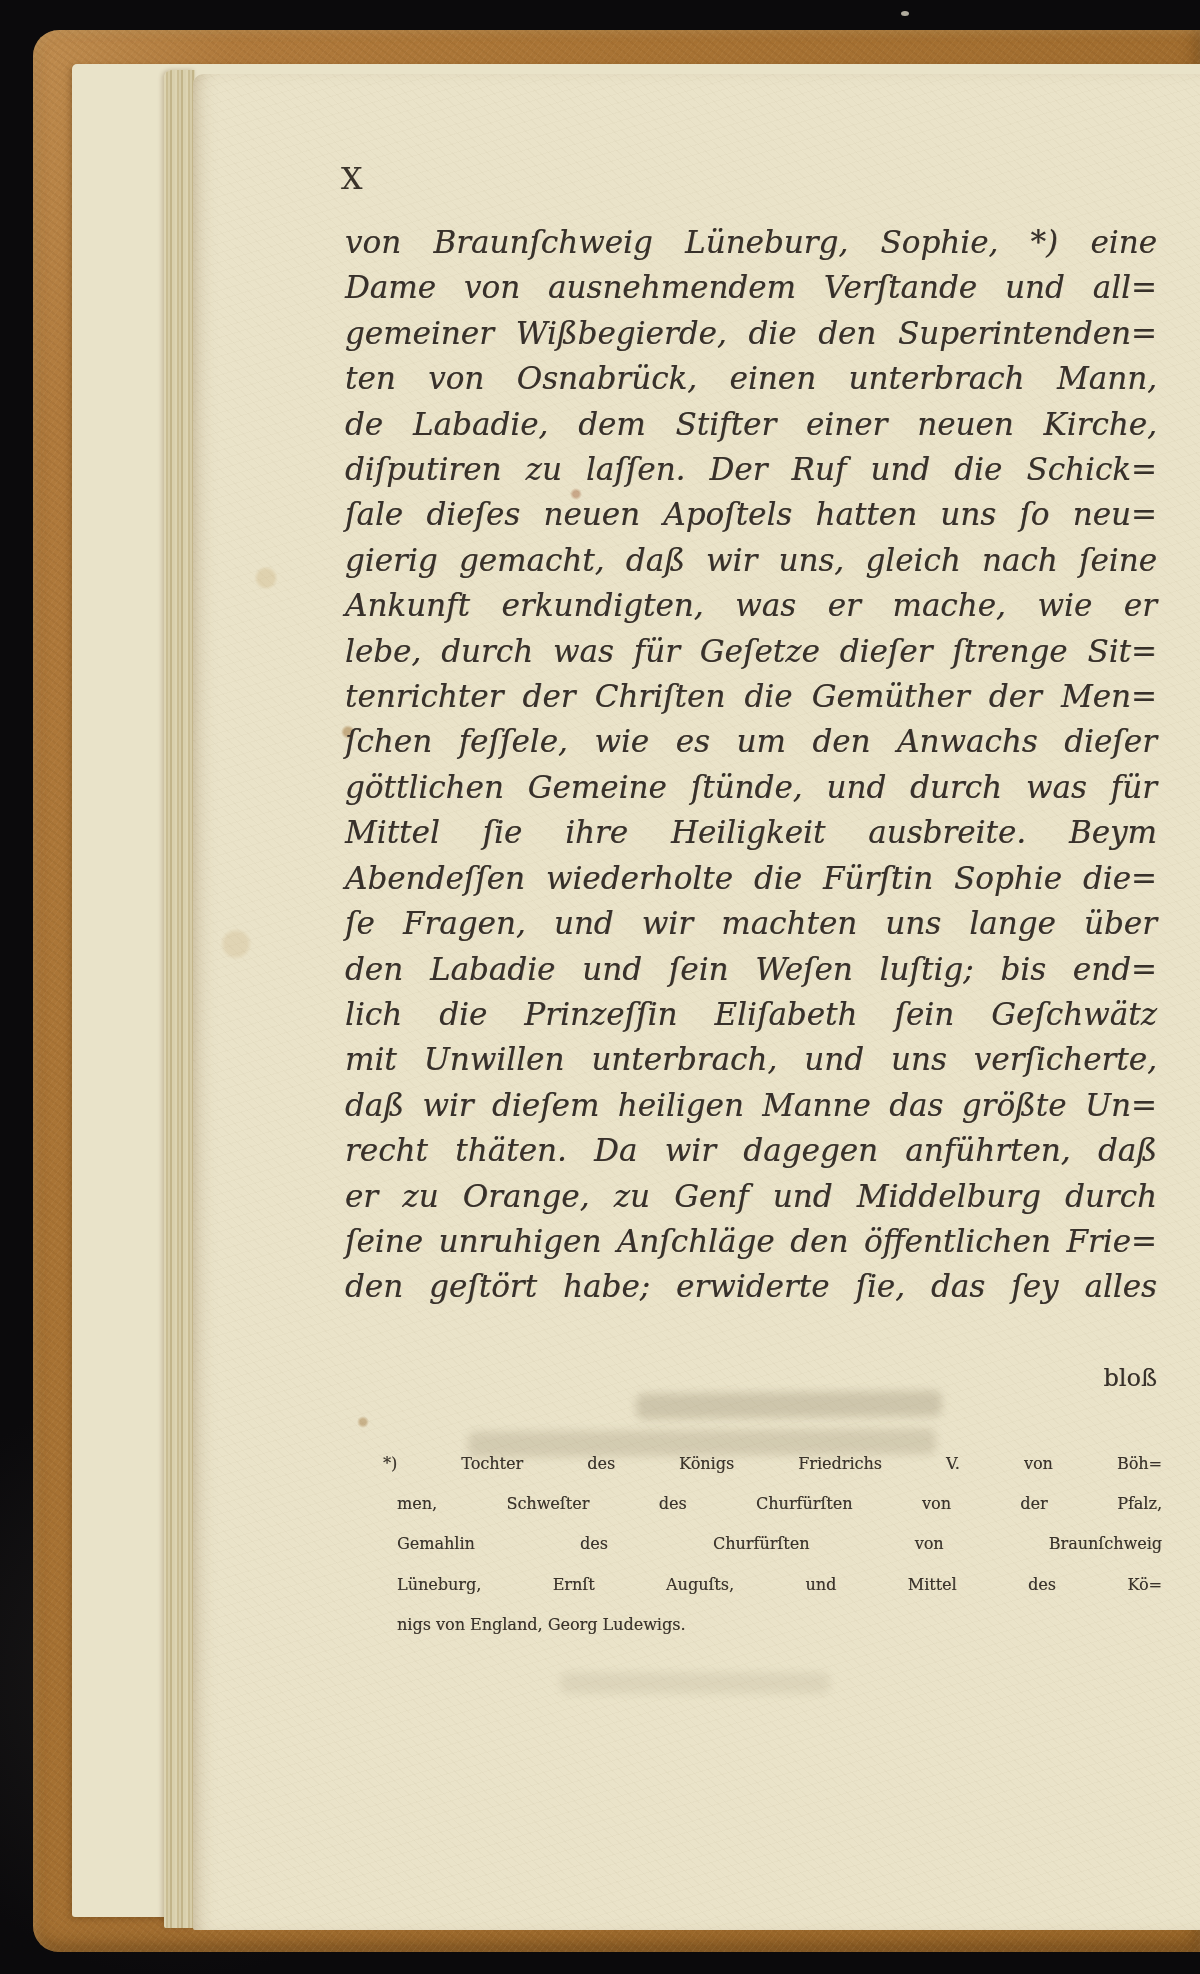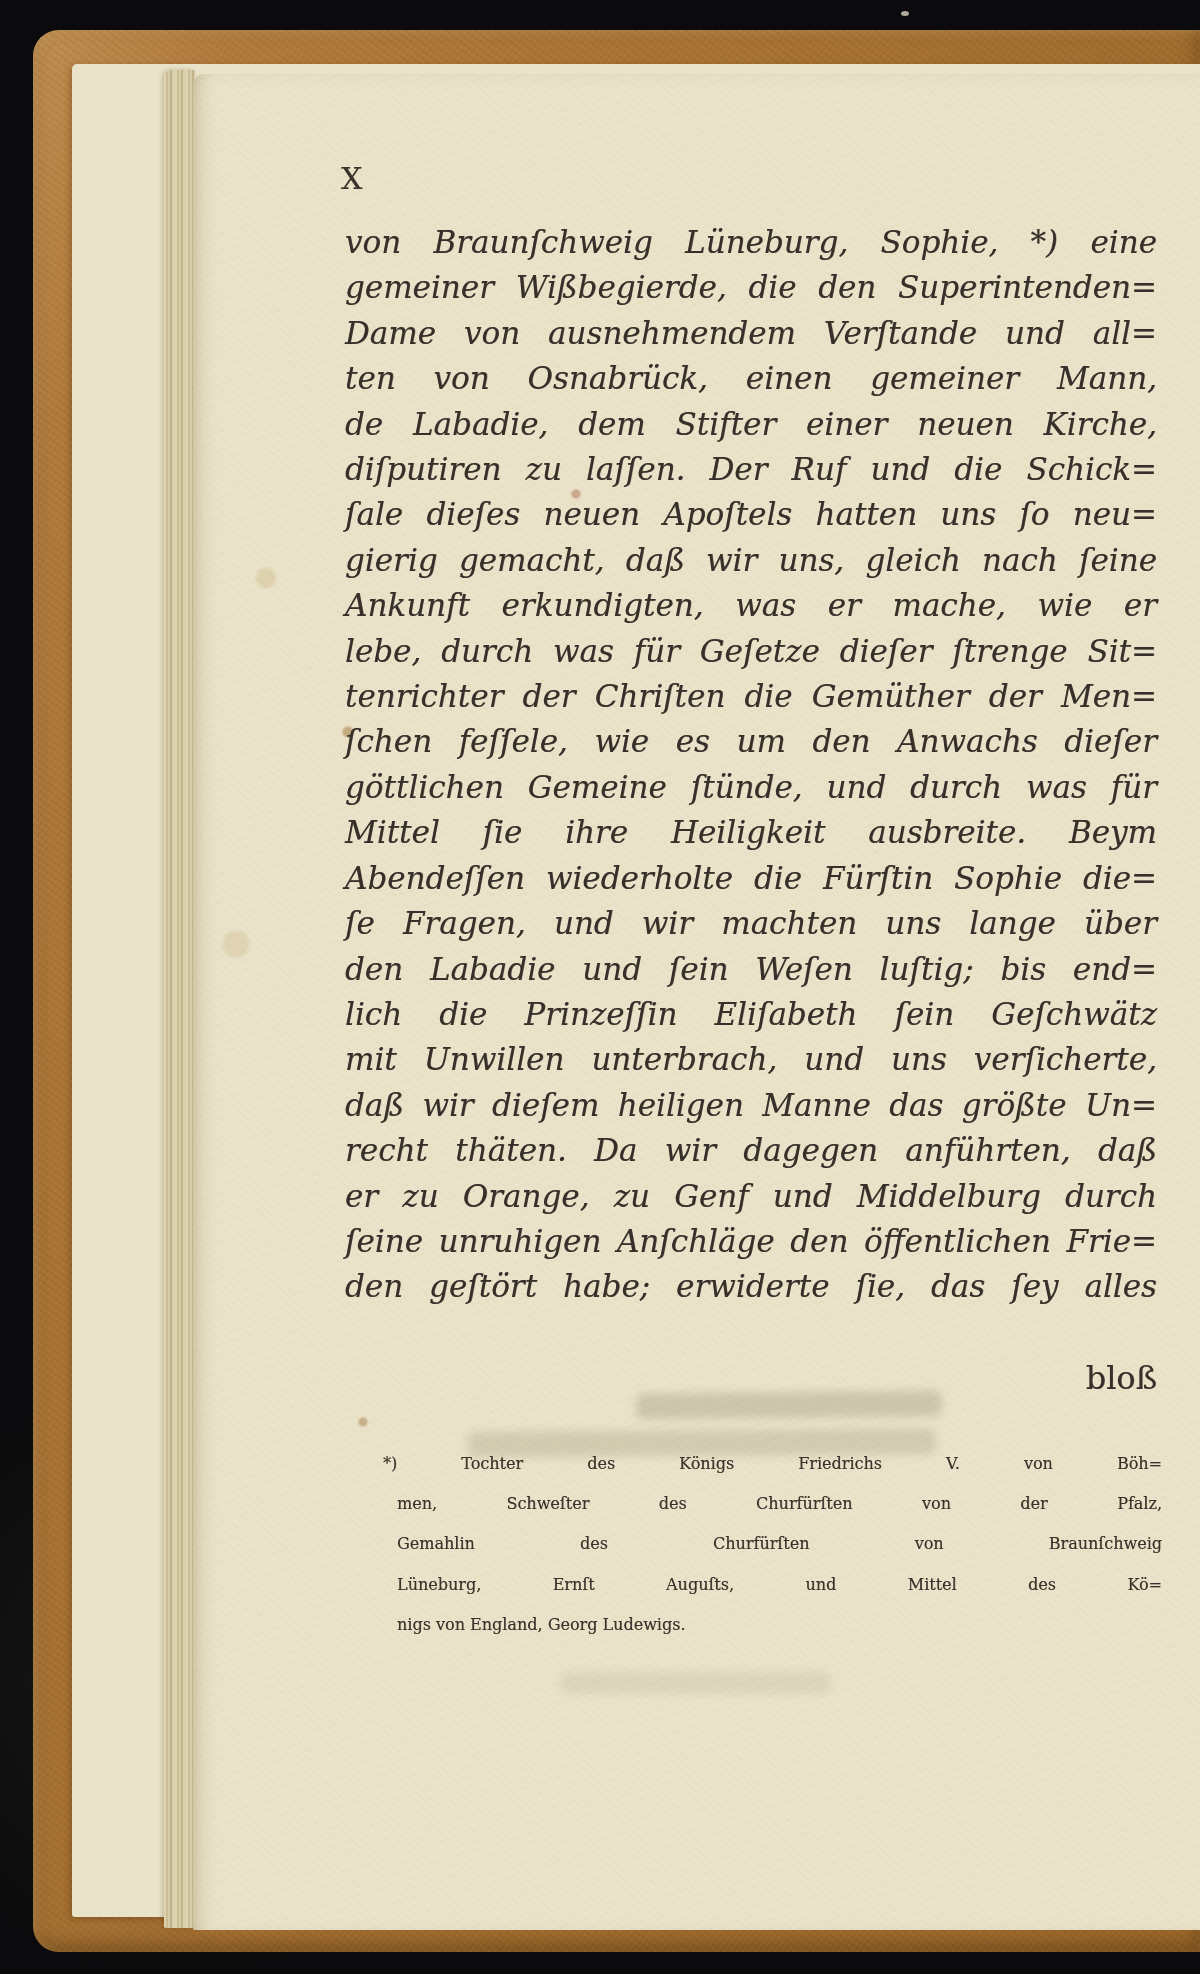--- a/index.html
+++ b/index.html
@@ -65,21 +65,21 @@
     color:#37302a;
   }
   .body-text .line {
     font-size:31px; line-height:45.4px;
     text-align:justify; text-align-last:justify;
     text-shadow:.35px .35px .5px rgba(55,48,40,.5);
     font-style:italic;
   }
   .catchword-row {
     position:absolute; left:345px; top:1356px; width:812px;
-    text-align:right; font-size:32px; line-height:45.4px; color:#37302a;
+    text-align:right; font-size:24px; line-height:45.4px; color:#37302a;
     text-shadow:.35px .35px .5px rgba(55,48,40,.5);
   }
   
   .ghost { position:absolute; background:rgba(128,116,88,.26); filter:blur(4px); border-radius:8px; }
   .ghost.g1 { left:636px; top:1392px; width:306px; height:26px; transform:rotate(-.6deg); }
   .ghost.g2 { left:468px; top:1430px; width:468px; height:26px; transform:rotate(-.4deg); opacity:.8; }
   .ghost.g3 { left:560px; top:1672px; width:270px; height:22px; opacity:.45; }
 
   .footnote {
     position:absolute; left:383px; top:1444px; width:779px; color:#3a332b;
@@ -99,23 +99,23 @@
   <div class="cover"></div>
   <div class="dust-speck"></div>
   <div class="flyleaf"></div>
   <div class="page-stack"></div>
   <div class="page"></div>
 
   <div class="pagenum">X</div>
 
   <div class="body-text">
       <div class="line">von Braunſchweig Lüneburg, Sophie, *) eine</div>
+      <div class="line">Dame von ausnehmendem Verſtande und all=</div>
       <div class="line">gemeiner Wißbegierde, die den Superintenden=</div>
-      <div class="line">Dame von ausnehmendem Verſtande und all=</div>
-      <div class="line">ten von Osnabrück, einen gemeiner Mann,</div>
+      <div class="line">ten von Osnabrück, einen unterbrach Mann,</div>
       <div class="line">de Labadie, dem Stifter einer neuen Kirche,</div>
       <div class="line">diſputiren zu laſſen.  Der Ruf und die Schick=</div>
       <div class="line">ſale dieſes neuen Apoſtels hatten uns ſo neu=</div>
       <div class="line">gierig gemacht, daß wir uns, gleich nach ſeine</div>
       <div class="line">Ankunft erkundigten, was er mache, wie er</div>
       <div class="line">lebe, durch was für Geſetze dieſer ſtrenge Sit=</div>
       <div class="line">tenrichter der Chriſten die Gemüther der Men=</div>
       <div class="line">ſchen feſſele, wie es um den Anwachs dieſer</div>
       <div class="line">göttlichen Gemeine ſtünde, und durch was für</div>
       <div class="line">Mittel ſie ihre Heiligkeit ausbreite.   Beym</div>

